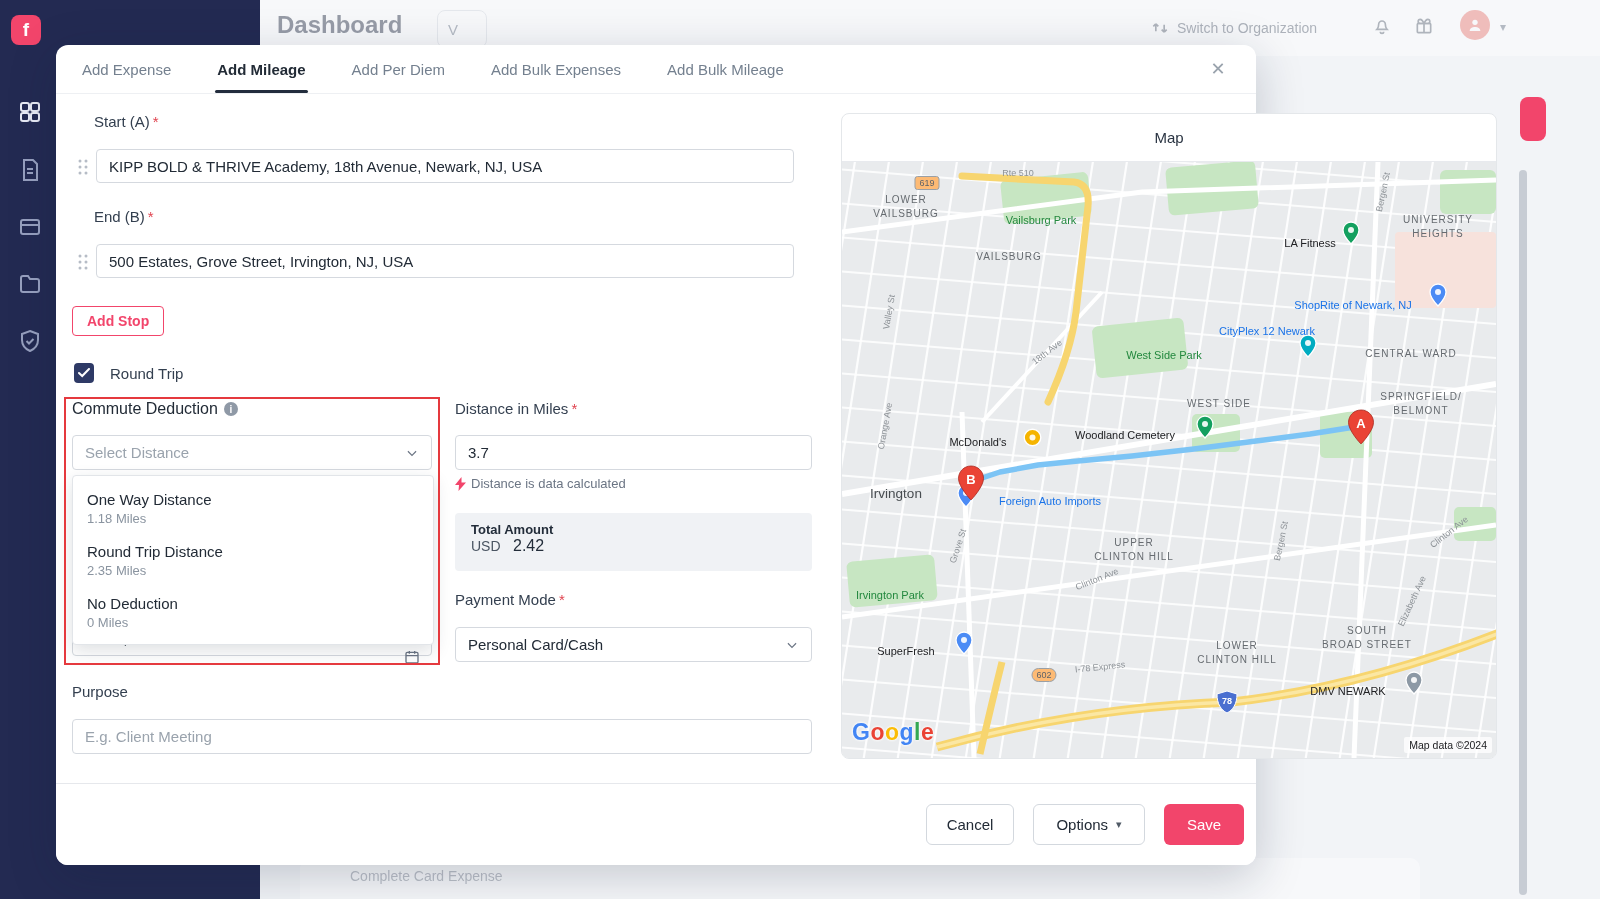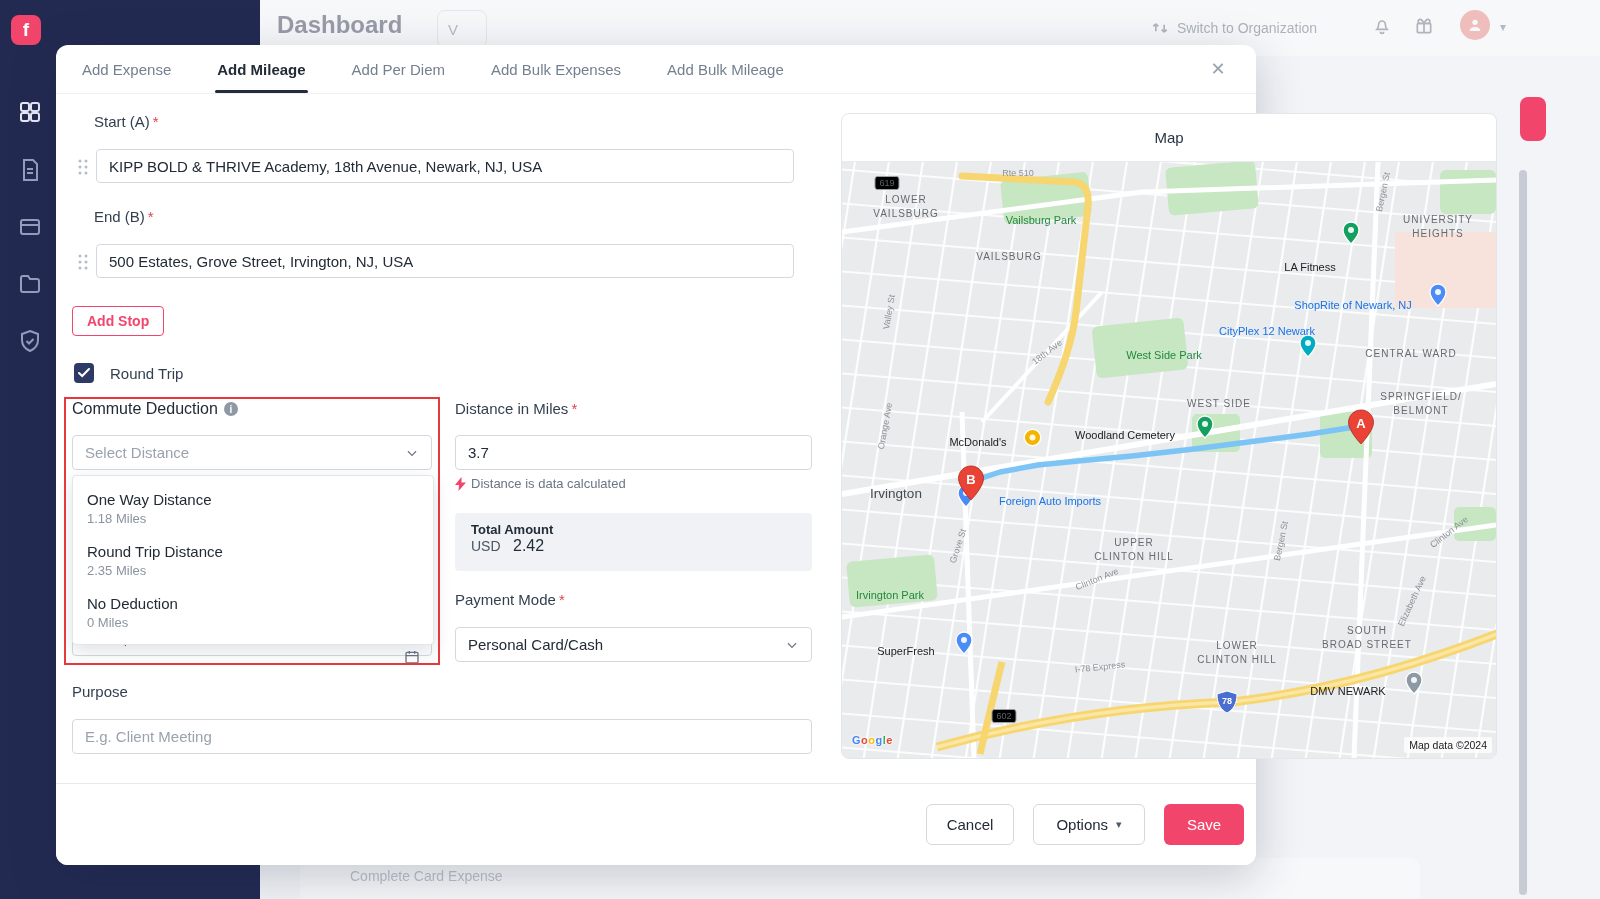--- a/index.html
+++ b/index.html
@@ -89,23 +89,23 @@
   #map-geom{position:absolute;left:0;top:0;}
   #map-labels,#map-pins{position:absolute;left:0;top:0;width:654px;height:596px;}
   .mlabel{position:absolute;transform:translate(-50%,-50%);white-space:nowrap;font-size:11px;}
   .mlabel.area{color:#666b70;letter-spacing:1px;font-size:10px;}
   .mlabel.park{color:#23883e;}
   .mlabel.link{color:#1a73e8;}
   .mlabel.poi{color:#202124;}
   .mlabel.road{color:#8d9297;font-size:9px;}
   .mlabel.city{color:#474c50;font-size:13.5px;}
   .ppin{position:absolute;width:0;height:0;}
-  .rbadge{position:absolute;transform:translate(-50%,-50%);background:#000000;border:1px solid #9aa0a6;border-radius:3px;
-     font-size:9px;color:#5f6368;padding:1px 4px;}
-  #g-logo{position:absolute;left:10px;bottom:12px;font-size:11px;font-weight:bold;letter-spacing:0.5px;
+  .rbadge{position:absolute;transform:translate(-50%,-50%);background:#fdba74;border:1px solid #9aa0a6;border-radius:3px;
+     font-size:9px;color:#5f6368;padding:1px 4px;margin-left:40px;}
+  #g-logo{position:absolute;left:10px;bottom:12px;font-size:23px;font-weight:bold;letter-spacing:0.5px;
      text-shadow:0 0 3px #fff,0 0 3px #fff;}
   #map-attrib{position:absolute;right:4px;bottom:5px;font-size:10.5px;color:#202124;background:rgba(255,255,255,0.75);
      padding:2px 5px;border-radius:2px;}
 
   
   #footer{position:absolute;left:0;right:0;top:738px;height:82px;border-top:1px solid #e6e8ec;
      display:flex;align-items:center;justify-content:flex-end;gap:19px;padding-right:12px;box-sizing:border-box;
      border-radius:0 0 12px 12px;background:#fff;}
   .btn{height:41px;border-radius:6px;font-size:15px;font-family:inherit;cursor:pointer;display:flex;
      align-items:center;justify-content:center;box-sizing:border-box;}
@@ -423,21 +423,21 @@
                 <circle cx="9" cy="9" r="3" fill="#fff" opacity="0.9"></circle>
               </svg>
             </span>
             <span class="ppin" style="left: 572px; top: 529px;">
               <svg width="18" height="24" viewBox="0 0 18 24" style="position:absolute;left:-9px;top:-20px">
                 <path d="M9 1C4.6 1 1 4.6 1 9c0 5.6 8 14 8 14s8-8.4 8-14C17 4.6 13.4 1 9 1z" fill="#8d99a5" stroke="#fff" stroke-width="1.3"></path>
                 <circle cx="9" cy="9" r="3" fill="#fff" opacity="0.9"></circle>
               </svg>
             </span>
             <span class="rbadge" style="left: 45px; top: 21px;">619</span>
-            <span class="rbadge" style="left: 162px; top: 554px;">602</span>
+            <span class="rbadge" style="left: 162px; top: 513px; border-radius: 7px;">602</span>
             <span class="ppin" style="left: 385px; top: 540px;">
               <svg width="22" height="24" viewBox="0 0 22 24" style="position:absolute;left:-11px;top:-12px">
                 <path d="M11 1 L21 4 C21 14 17 20 11 23 C5 20 1 14 1 4 Z" fill="#4a6fd0" stroke="#fff" stroke-width="1"></path>
                 <text x="11" y="14" text-anchor="middle" font-size="9" font-weight="bold" fill="#fff" font-family="Liberation Sans, sans-serif">78</text>
               </svg>
             </span>
             <span class="ppin" style="left: 129px; top: 318px;">
               <svg width="28" height="36" viewBox="0 0 28 36" style="position:absolute;left:-14px;top:-15px">
                 <path d="M14 1C7 1 1.5 6.5 1.5 13.5 1.5 22 14 35 14 35s12.5-13 12.5-21.5C26.5 6.5 21 1 14 1z" fill="#EA4335" stroke="#a8281f" stroke-width="0.8"></path>
                 <text x="14" y="18.5" text-anchor="middle" font-size="13" font-weight="bold" fill="#fff" font-family="Liberation Sans, sans-serif">B</text>
@@ -450,21 +450,21 @@
               </svg>
             </span>
           </div>
       <div id="map-labels">
             <span class="mlabel area" style="left: 64px; top: 37px;">LOWER</span>
             <span class="mlabel area" style="left: 64px; top: 51px;">VAILSBURG</span>
             <span class="mlabel park" style="left: 199px; top: 58px;">Vailsburg Park</span>
             <span class="mlabel area" style="left: 167px; top: 94px;">VAILSBURG</span>
             <span class="mlabel area" style="left: 596px; top: 57px;">UNIVERSITY</span>
             <span class="mlabel area" style="left: 596px; top: 71px;">HEIGHTS</span>
-            <span class="mlabel poi" style="left: 468px; top: 81px; margin-top: 24px;">LA Fitness</span>
+            <span class="mlabel poi" style="left: 468px; top: 81px;">LA Fitness</span>
             <span class="mlabel link" style="left: 511px; top: 143px;">ShopRite of Newark, NJ</span>
             <span class="mlabel link" style="left: 425px; top: 169px;">CityPlex 12 Newark</span>
             <span class="mlabel park" style="left: 322px; top: 193px;">West Side Park</span>
             <span class="mlabel area" style="left: 569px; top: 191px;">CENTRAL WARD</span>
             <span class="mlabel road" style="left: 205px; top: 190px; transform: translate(-50%, -50%) rotate(-38deg);">18th Ave</span>
             <span class="mlabel area" style="left: 377px; top: 241px;">WEST SIDE</span>
             <span class="mlabel area" style="left: 579px; top: 234px;">SPRINGFIELD/</span>
             <span class="mlabel area" style="left: 579px; top: 248px;">BELMONT</span>
             <span class="mlabel poi" style="left: 136px; top: 280px;">McDonald's</span>
             <span class="mlabel poi" style="left: 283px; top: 273px;">Woodland Cemetery</span>

